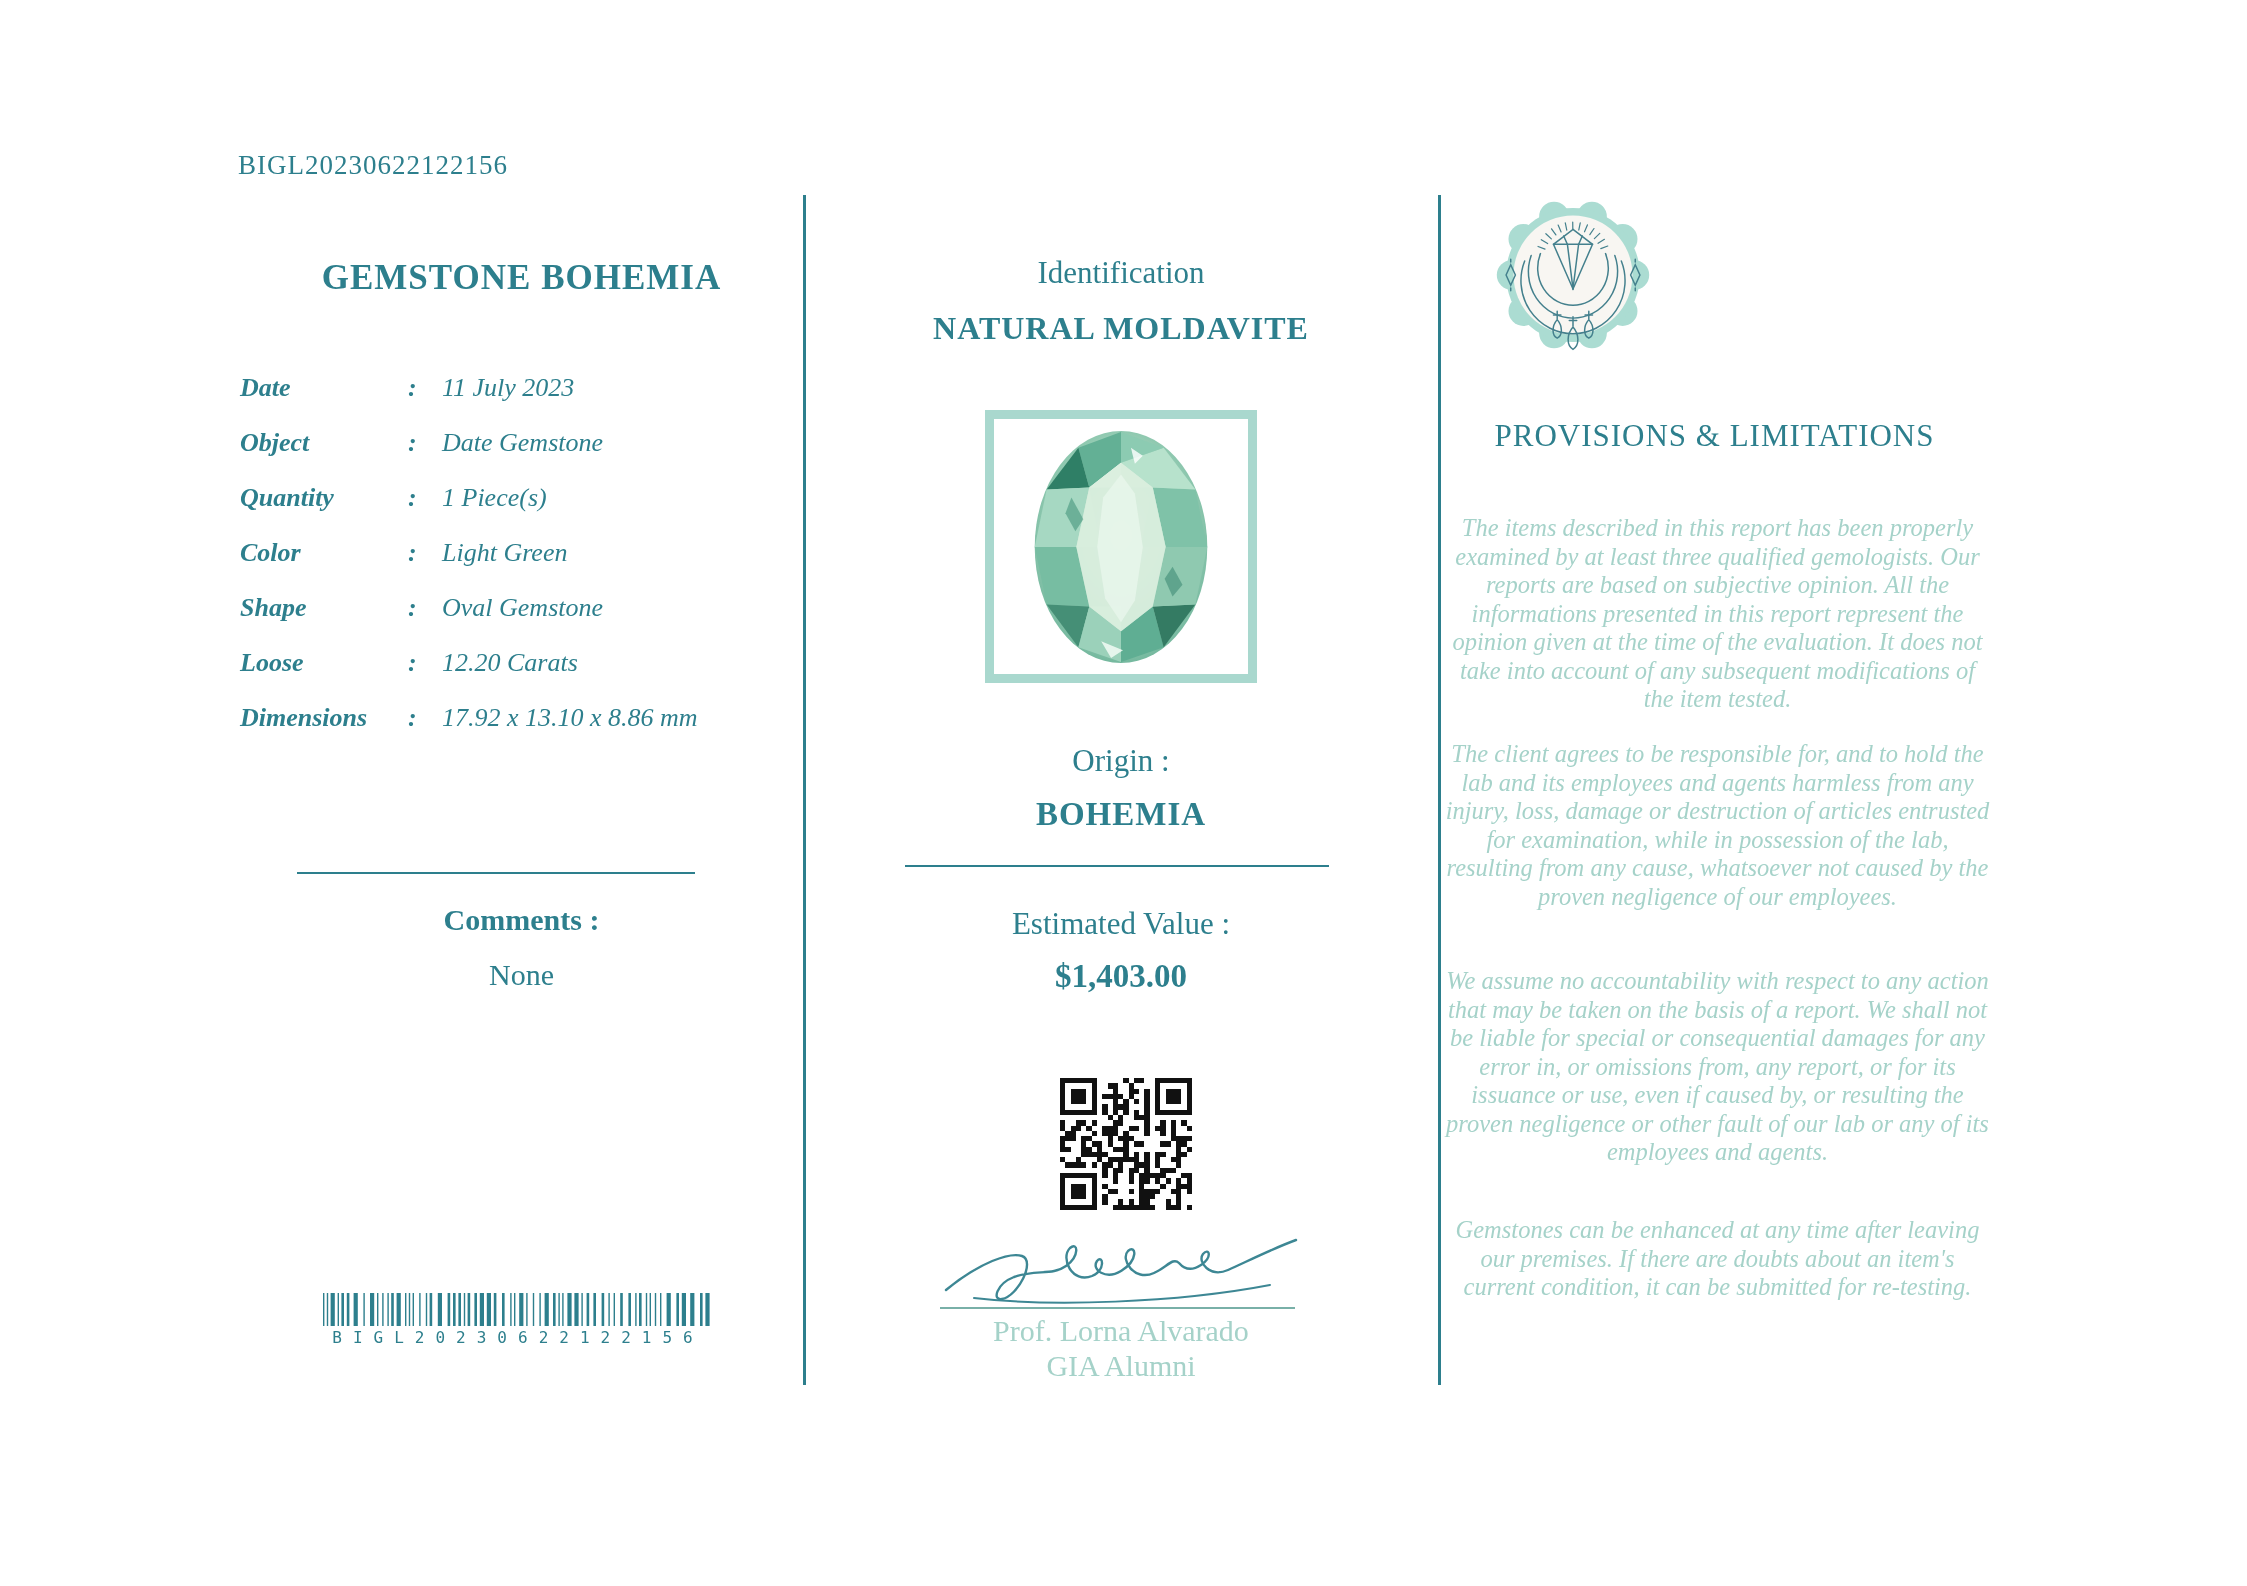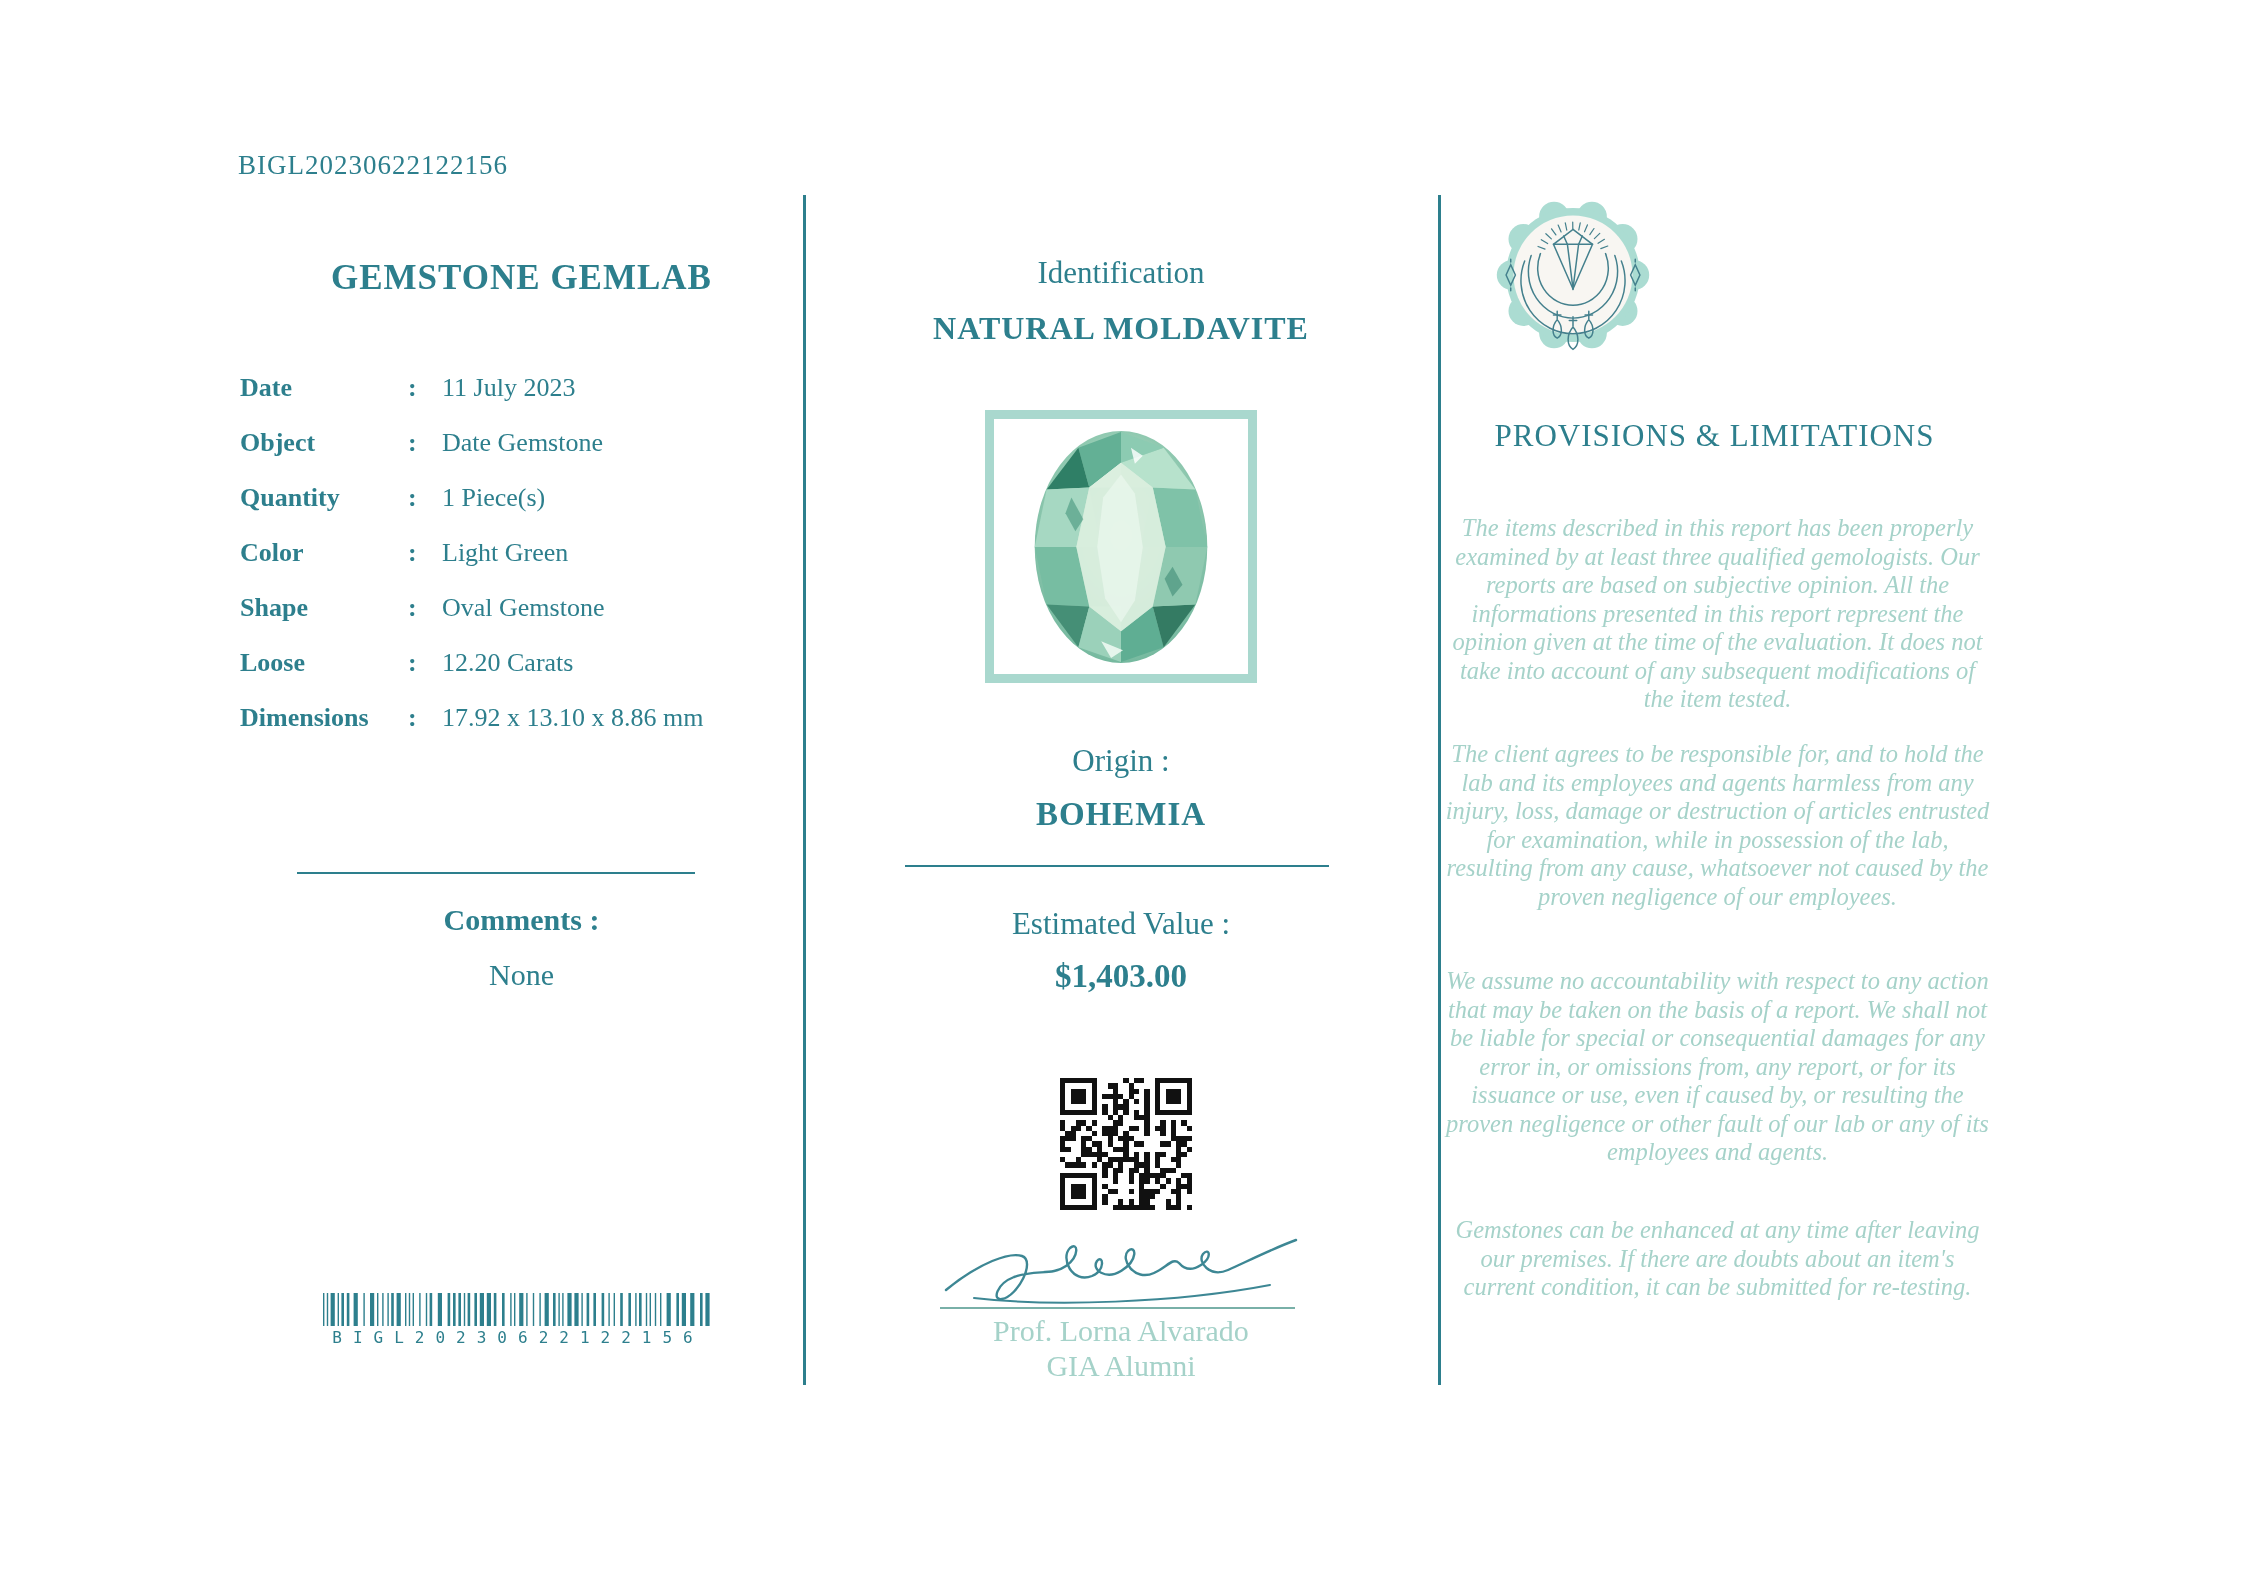--- a/index.html
+++ b/index.html
@@ -6,21 +6,21 @@
   #page{
     position:relative;width:2247px;height:1586px;background:#ffffff;overflow:hidden;
     font-family:"Liberation Serif","DejaVu Serif",serif;color:#2d7f8d;
   }
   .abs{position:absolute;}
   .sage{color:#a5d2c9;}
   
   #report-number{left:238px;top:150px;font-size:27px;letter-spacing:1px;}
   #left-title{left:240px;top:258px;width:563px;text-align:center;font-size:35px;font-weight:bold;letter-spacing:1px;}
   #details{left:240px;top:360px;width:560px;}
-  .detail-row{display:flex;height:55px;align-items:center;font-size:26px;}
+  .detail-row{display:flex;height:55px;align-items:center;font-size:26px;font-style:italic;}
   .detail-label{width:168px;font-weight:bold;}
   .detail-sep{width:34px;font-weight:bold;text-align:left;}
   .detail-value{flex:1;}
   #comments-divider{left:297px;top:872px;width:398px;height:0;border-top:2px solid #2d7f8d;}
   #comments-label{left:240px;top:903px;width:563px;text-align:center;font-size:30px;font-weight:bold;}
   #comments-value{left:240px;top:958px;width:563px;text-align:center;font-size:30px;}
   #barcode-wrap{left:323px;top:1293px;width:390px;}
   #barcode-svg{display:block;}
   #barcode-text{margin-top:1px;text-align:center;font-family:"DejaVu Sans Mono","Liberation Mono",monospace;
     font-size:16px;letter-spacing:11px;color:#2d7f8d;white-space:nowrap;}
@@ -55,21 +55,21 @@
   #para-2{top:967px;}
   #para-3{top:1216px;}
 </style>
 </head>
 <body>
 
 <div id="page">
 
   <div id="report-number" class="abs">BIGL20230622122156</div>
 
-  <div id="left-title" class="abs">GEMSTONE GEMLAB</div>
+  <div id="left-title" class="abs">GEMSTONE BOHEMIA</div>
 
   <div id="details" class="abs">
     <div class="detail-row">
       <span class="detail-label">Date</span>
       <span class="detail-sep">:</span>
       <span class="detail-value">11 July 2023</span>
     </div>
     <div class="detail-row">
       <span class="detail-label">Object</span>
       <span class="detail-sep">:</span>

